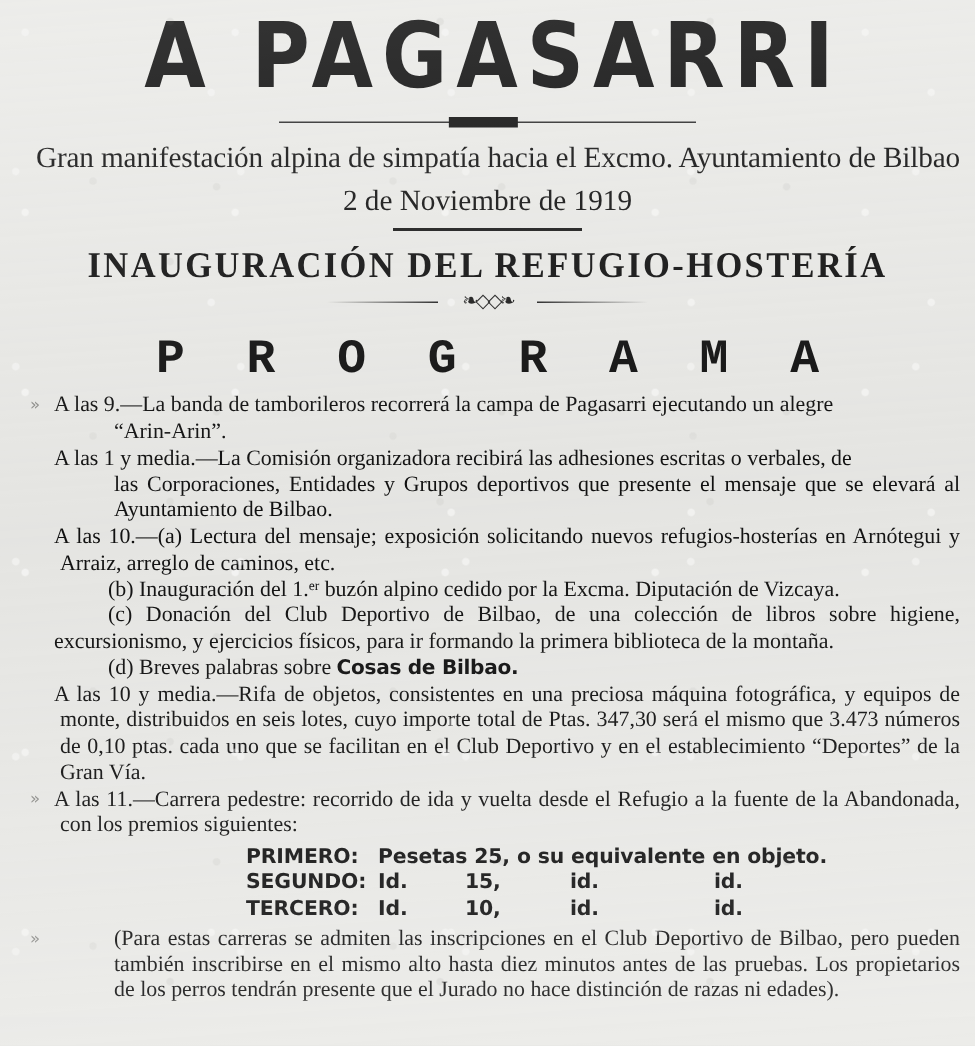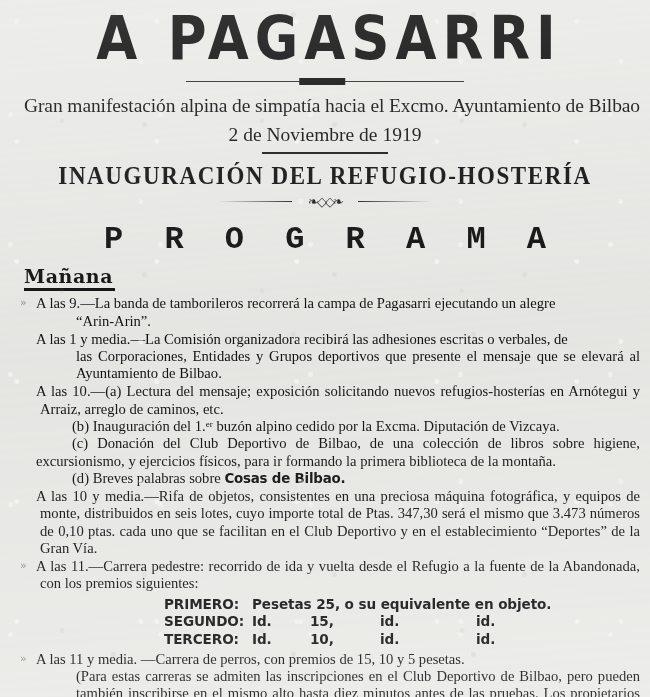--- a/index.html
+++ b/index.html
@@ -249,21 +249,20 @@
   <div class="rule-plain"></div>
 
   <div class="heading-inaug">INAUGURACIÓN DEL REFUGIO-HOSTERÍA</div>
 
   <div class="ornament">
     <span>❧◇◇❧</span>
   </div>
 
   <div class="heading-programa">P R O G R A M A</div>
 
-  <div class="section-head">Mañana</div>
 
   <div class="body-block">
 
     <div class="entry">
       <span class="marker">»</span>
       <span class="hang">
         <span>A las 9.</span><span>—</span><span>La banda de tamborileros recorrerá la campa de Pagasarri ejecutando un alegre</span>
       </span>
       <div class="indent-block">“Arin-Arin”.</div>
     </div>
@@ -326,24 +325,20 @@
         <span class="prize-rank">TERCERO:</span>
         <span class="prize-unit">Id.</span>
         <span class="prize-amt">10,</span>
         <span class="prize-id1">id.</span>
         <span class="prize-id2">id.</span>
       </div>
     </div>
 
     <div class="entry">
       <span class="marker">»</span>
-      <span class="hang">
-        <span>A las 11 y media.</span>
-        <span>—</span><span>Carrera de perros, con premios de 15, 10 y 5 pesetas.</span>
-      </span>
       <div class="indent-block">(Para estas carreras se admiten las inscripciones en el Club Deportivo de Bilbao, pero pueden también inscribirse en el mismo alto hasta diez minutos antes de las pruebas. Los propietarios de los perros tendrán presente que el Jurado no hace distinción de razas ni edades).</div>
 
     </div>
 
   </div>
 
   
 
   
 

